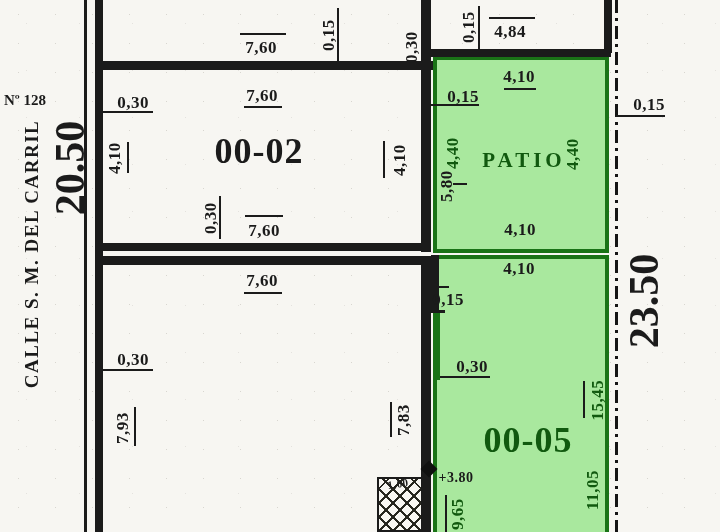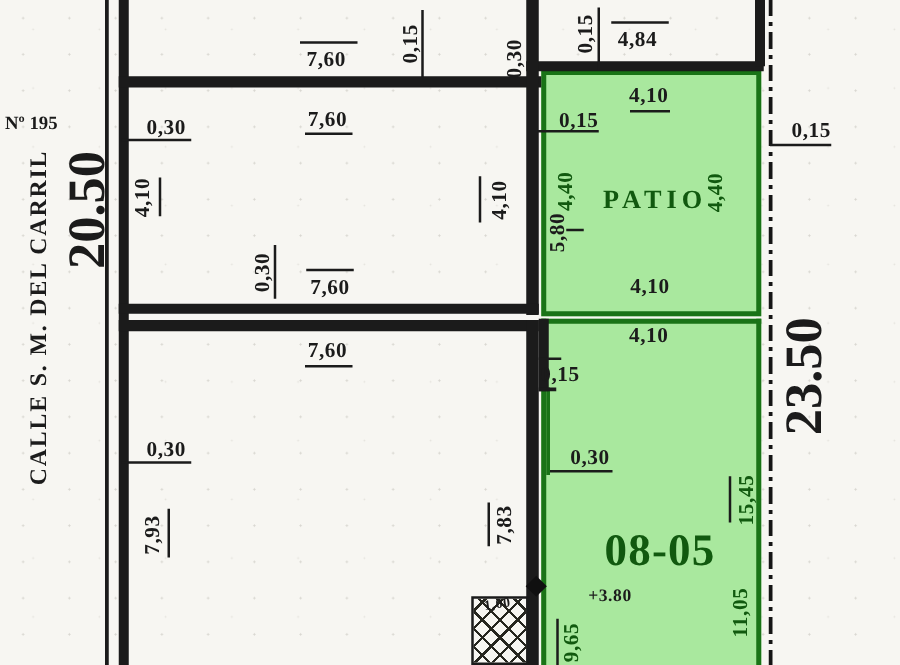--- a/index.html
+++ b/index.html
@@ -83,26 +83,27 @@
   <div class="tk" style="left:383px;top:141px;width:2px;height:37px;"></div>
   <div class="tk" style="left:219px;top:196px;width:2px;height:43px;"></div>
   <div class="tk" style="left:390px;top:402px;width:2px;height:35px;"></div>
   <div class="tk" style="left:134px;top:407px;width:2px;height:39px;"></div>
   <div class="tk" style="left:583px;top:381px;width:2px;height:37px;"></div>
   <div class="tk" style="left:445px;top:495px;width:2px;height:37px;"></div>
 
   <div id="diamond"></div>
   <div id="hatch-box"></div>
 
-  <div class="big green" style="left:528px;top:440px;">08-05</div>
+  <div class="big" style="left:259px;top:151px;">00-02</div>
+  <div class="big green" style="left:528px;top:440px;">00-05</div>
   <div id="patio-label" class="green" style="left:524px;top:160px;">PATIO</div>
   <div class="huge" style="left:70px;top:168px;">20.50</div>
   <div class="huge" style="left:644px;top:301px;">23.50</div>
   <div id="street-label" style="left:31px;top:254px;">CALLE S. M. DEL CARRIL</div>
-  <div id="lot-number" style="left:25px;top:100px;">Nº 195</div>
+  <div id="lot-number" style="left:25px;top:100px;">Nº 128</div>
 
   <div id="dim-layer">
       <div class="dim" style="left: 261px; top: 47px;">7,60</div>
       <div class="dim rot" style="left: 328px; top: 35px;">0,15</div>
       <div class="dim rot" style="left: 411px; top: 47px;">0,30</div>
       <div class="dim rot" style="left: 468px; top: 27px;">0,15</div>
       <div class="dim" style="left: 510px; top: 31px;">4,84</div>
       <div class="dim" style="left: 133px; top: 102px;">0,30</div>
       <div class="dim" style="left: 262px; top: 95px;">7,60</div>
       <div class="dim rot" style="left: 114px; top: 158px;">4,10</div>
@@ -118,17 +119,17 @@
       <div class="dim rot green" style="left: 452px; top: 153px;">4,40</div>
       <div class="dim rot" style="left: 446px; top: 186px;">5,80</div>
       <div class="dim rot green" style="left: 572px; top: 154px;">4,40</div>
       <div class="dim" style="left: 520px; top: 229px;">4,10</div>
       <div class="dim" style="left: 519px; top: 268px;">4,10</div>
       <div class="dim" style="left: 448px; top: 299px;">0,15</div>
       <div class="dim" style="left: 472px; top: 366px;">0,30</div>
       <div class="dim rot green" style="left: 597px; top: 400px;">15,45</div>
       <div class="dim rot green" style="left: 592px; top: 490px;">11,05</div>
       <div class="dim rot green" style="left: 457px; top: 514px;">9,65</div>
-      <div class="dim" style="left: 456px; top: 478px; font-size: 14px; margin-left: 32px;">+3.80</div>
+      <div class="dim" style="left: 456px; top: 478px; font-size: 14px;">+3.80</div>
       <div class="dim" style="left: 398px; top: 484px; font-size: 11px; transform: translate(-50%, -50%) rotate(-8deg);">1,00</div>
       <div class="dim" style="left: 649px; top: 104px;">0,15</div>
     </div>
 </div>
 
 </body></html>

